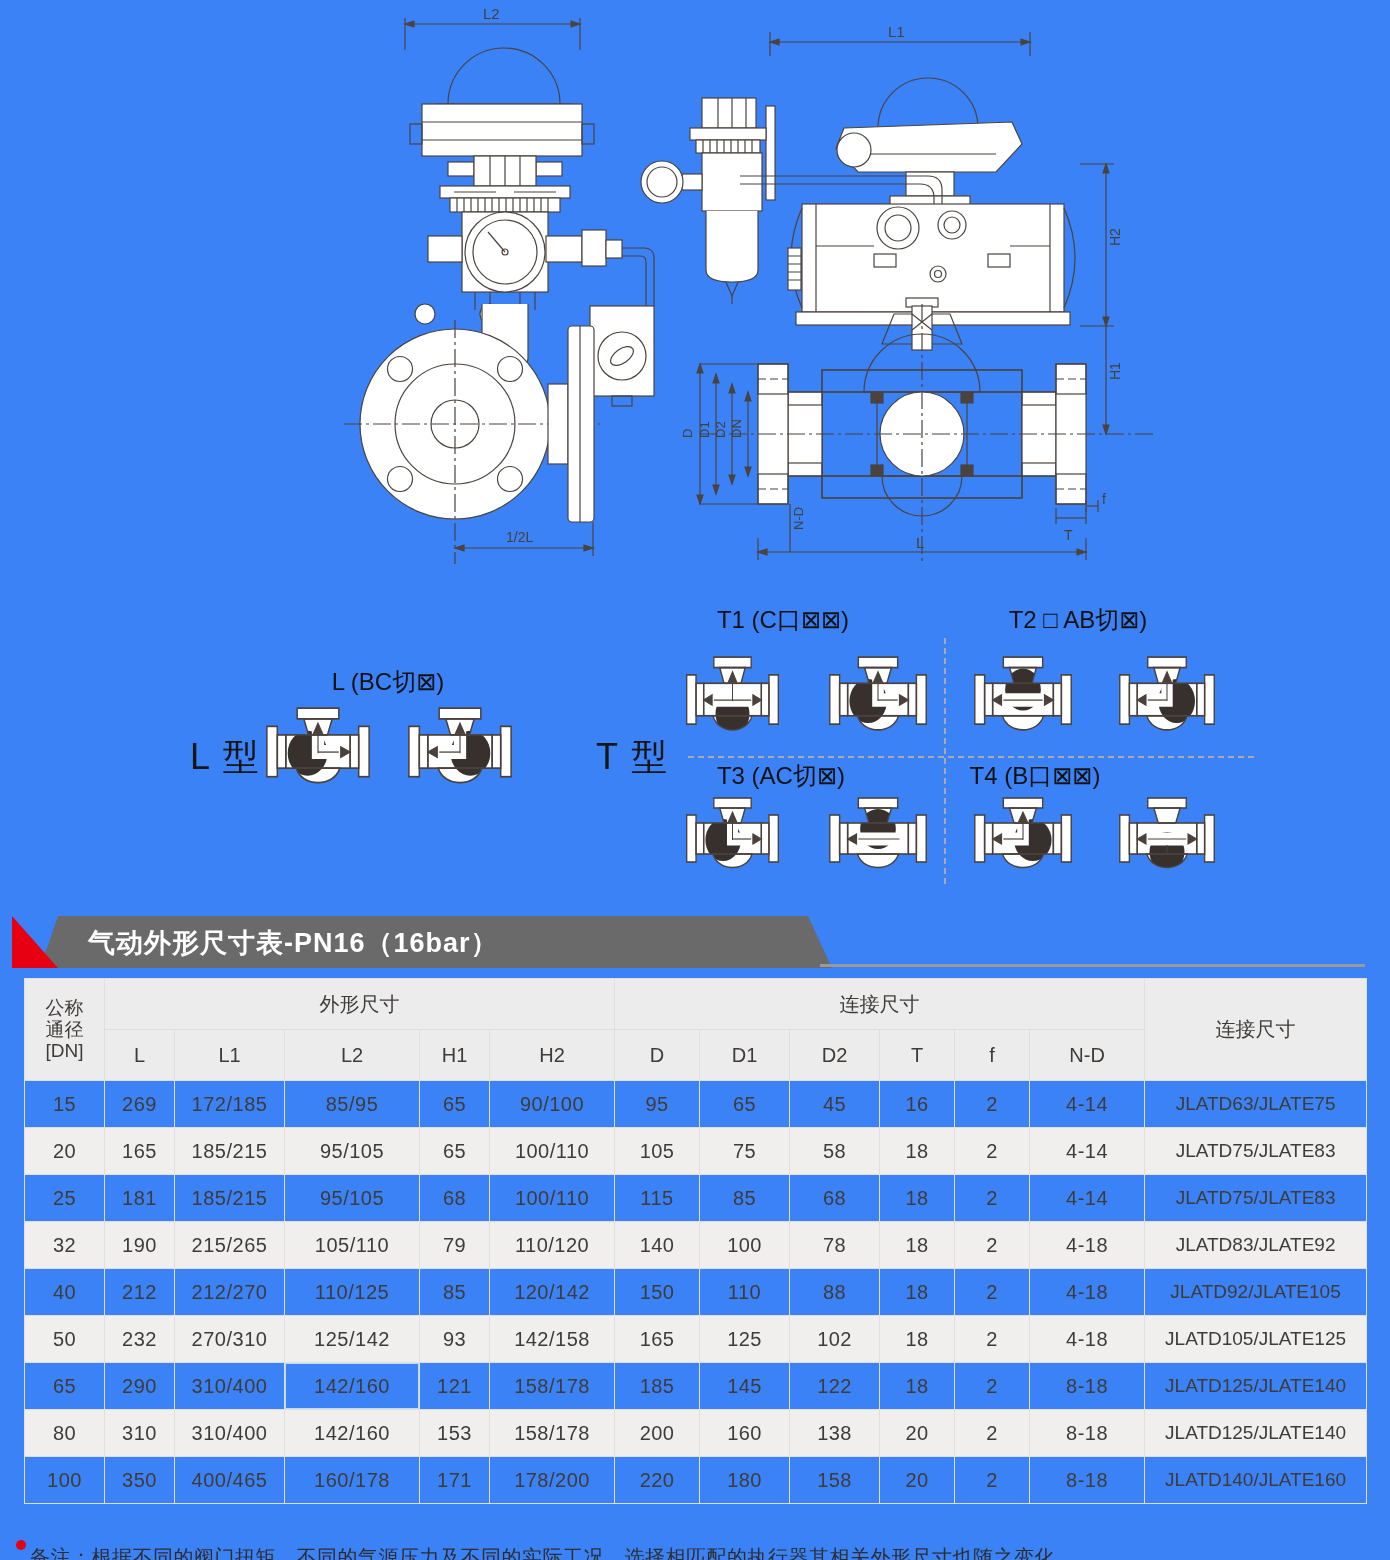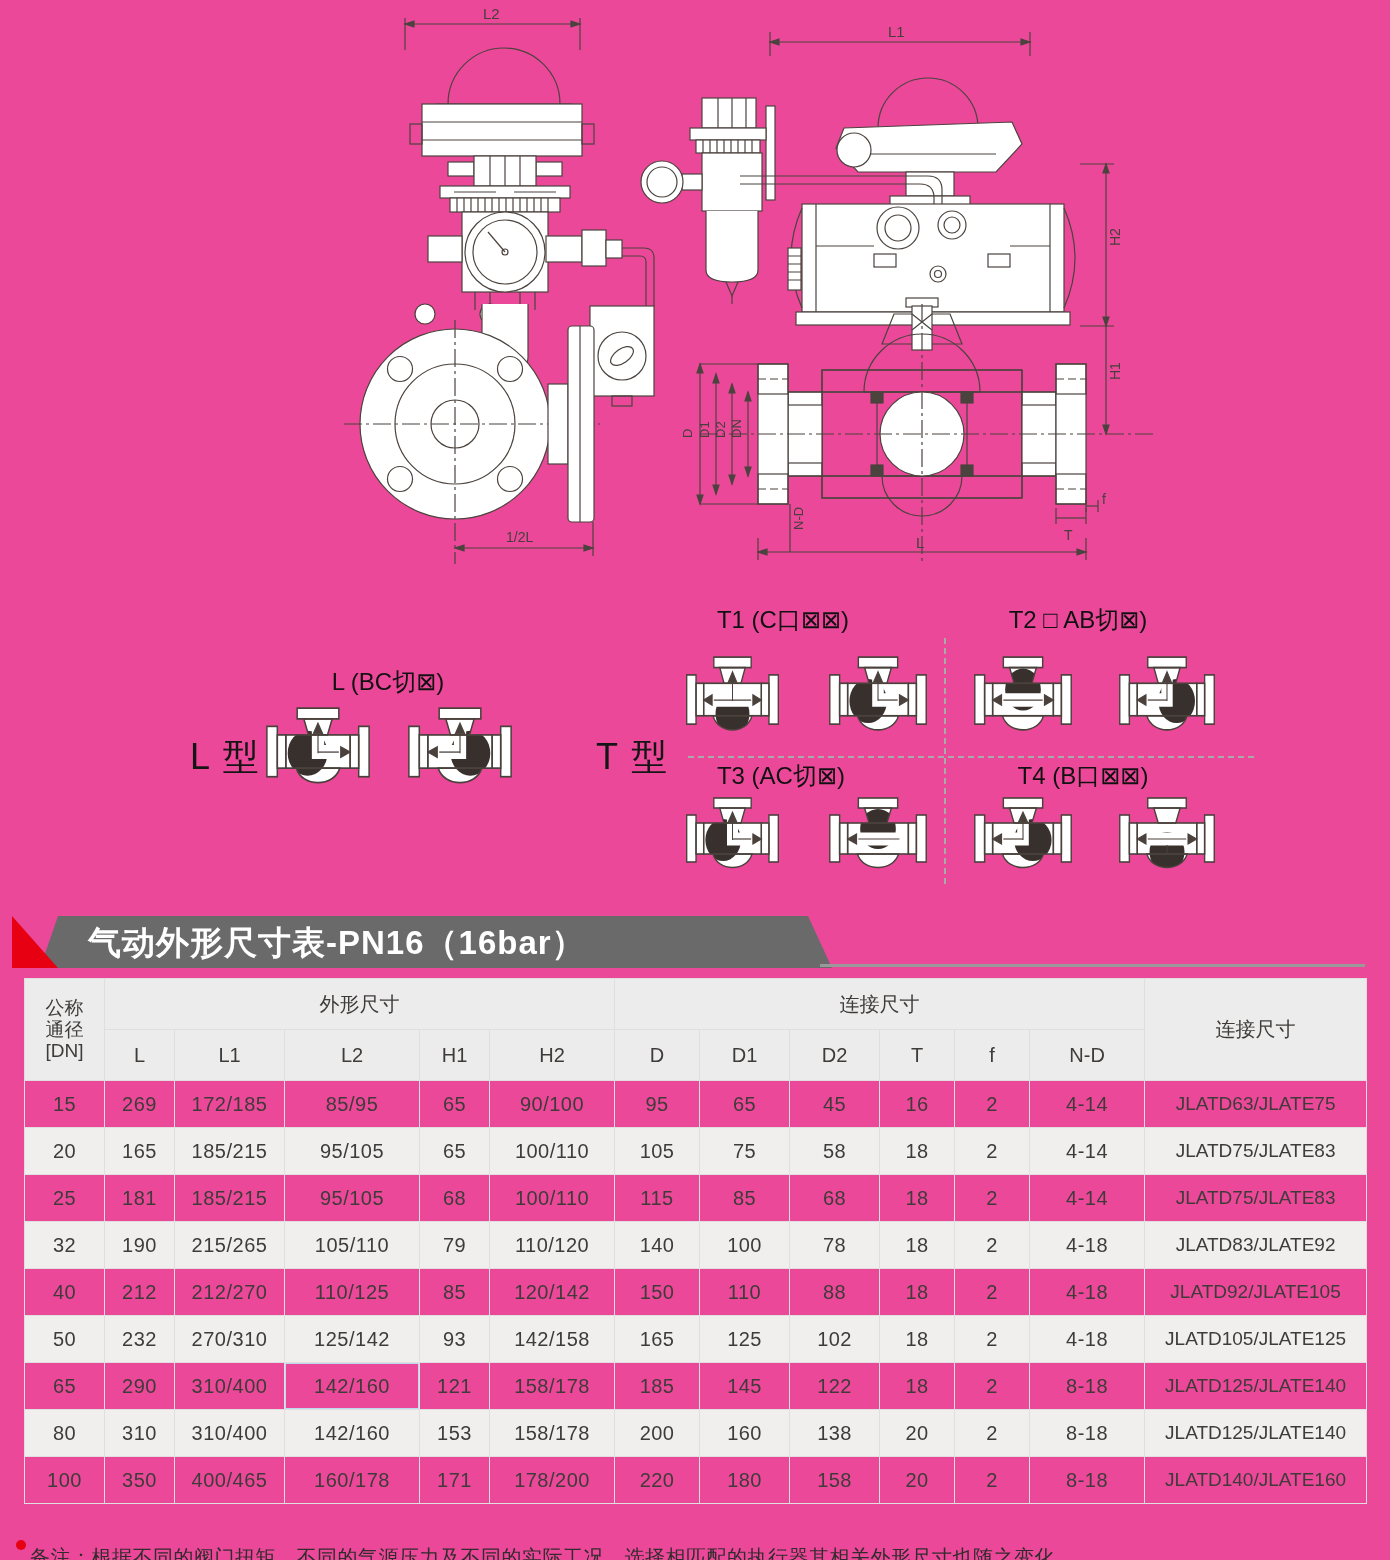--- a/index.html
+++ b/index.html
@@ -1,35 +1,35 @@
 <!DOCTYPE html>
 <html><head>
 <meta charset="utf-8">
 <style>
   html,body{margin:0;padding:0;background:#fff;}
-  .page{position:relative;width:1390px;height:1560px;background:#ec4899;overflow:hidden;
+  .page{position:relative;width:1390px;height:1560px;background:#3b82f6;overflow:hidden;
         font-family:"Liberation Sans","DejaVu Sans",sans-serif;color:#3f3b39;}
   .abs{position:absolute;}
   svg text{font-family:"Liberation Sans","DejaVu Sans",sans-serif;fill:#45403c;stroke:none;}
 
   
   .biglabel{position:absolute;font-size:36px;font-weight:500;color:#151515;letter-spacing:2px;white-space:nowrap;}
   .fcap{position:absolute;transform:translateX(-50%);font-size:24px;color:#111;white-space:nowrap;font-weight:400;}
   .vicon{position:absolute;}
   .vicon svg{width:100%;height:100%;display:block;}
   .vdash{position:absolute;left:944px;top:638px;height:246px;width:0;border-left:2px dashed #a9a9a9;}
   .hdash{position:absolute;left:688px;top:756px;width:566px;height:0;border-top:2px dashed #a9a9a9;}
 
   
   .banner-tri{position:absolute;left:12px;top:916px;width:46px;height:52px;background:#e60012;
               clip-path:polygon(0 0,100% 100%,0 100%);}
   .banner-ribbon{position:absolute;left:40px;top:916px;width:792px;height:52px;background:#6a6a6a;
                  clip-path:polygon(18px 0,calc(100% - 24px) 0,100% 100%,0 100%);}
   .banner-title{position:absolute;left:88px;top:916px;height:52px;line-height:54px;color:#fff;
-                font-size:33px;font-weight:bold;letter-spacing:1px;white-space:nowrap;}
+                font-size:27px;font-weight:bold;letter-spacing:1px;white-space:nowrap;}
   .banner-line{position:absolute;left:820px;top:964px;width:545px;height:3px;background:#999;}
 
   
   table.spec{position:absolute;left:24px;top:978px;width:1342px;border-collapse:collapse;table-layout:fixed;
              font-size:20px;color:#3f3b39;}
   table.spec th,table.spec td{border:1px solid #e0dfde;font-weight:normal;text-align:center;padding:0;
              overflow:hidden;white-space:nowrap;}
   table.spec thead th{background:#ececec;height:50px;}
   table.spec th.dn{white-space:pre-line;font-size:19px;line-height:1.15;}
   table.spec tbody td{height:46px;letter-spacing:0.5px;}
@@ -270,21 +270,21 @@
   </svg>
 
   <div>
     <div class="biglabel" style="left:190px;top:733px">L 型</div>
     <div class="biglabel" style="left:596px;top:733px">T 型</div>
 
     <div class="fcap" style="left:388px;top:666px">L (BC切⊠)</div>
     <div class="fcap" style="left:783px;top:604px">T1 (C口⊠⊠)</div>
     <div class="fcap" style="left:1078px;top:604px">T2 □ AB切⊠)</div>
     <div class="fcap" style="left:781px;top:760px">T3 (AC切⊠)</div>
-    <div class="fcap" style="left:1083px;top:760px">T4 (B口⊠⊠)</div>
+    <div class="fcap" style="left:1035px;top:760px">T4 (B口⊠⊠)</div>
 
     <div class="vdash"></div>
     <div class="hdash"></div>
 
     <div class="vicon" style="left:265px;top:706px;width:106px;height:90px">
         <svg viewBox="0 0 112 84" preserveAspectRatio="none">
           <defs>
             <clipPath id="vc0">
               <rect x="2" y="19" width="11" height="47"></rect>
               <rect x="13" y="27" width="9" height="31"></rect>

